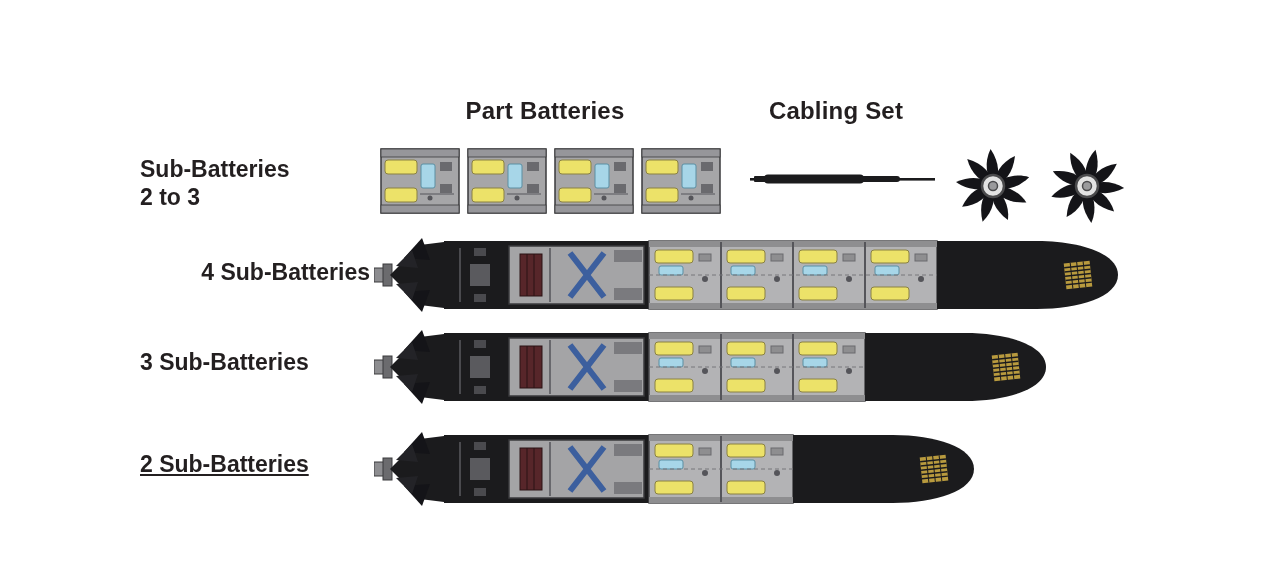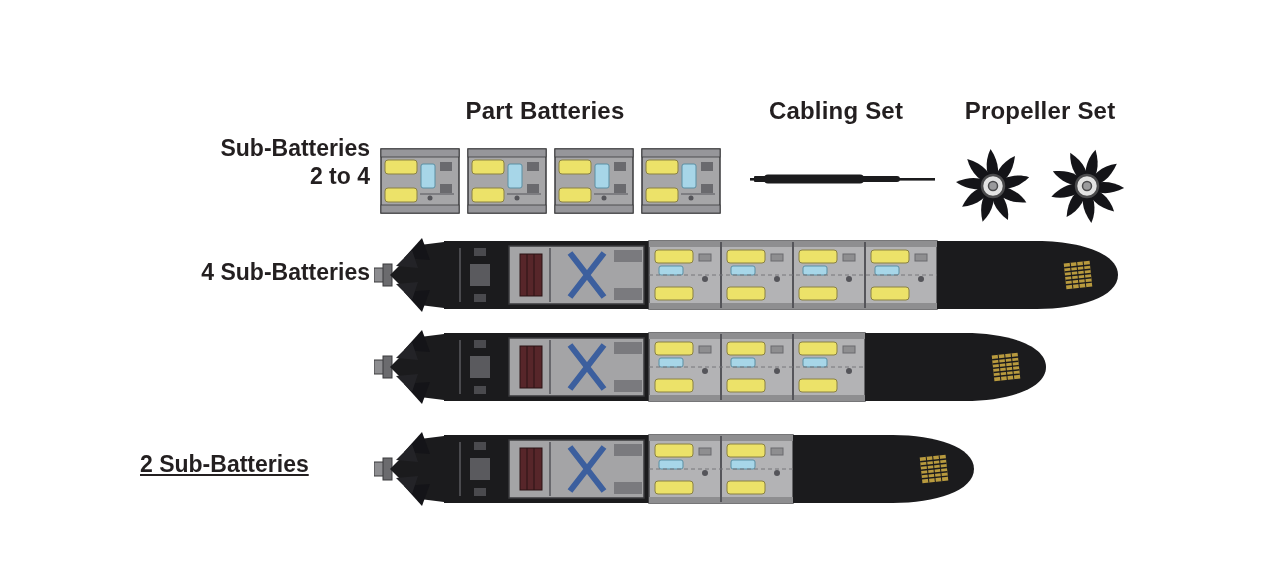--- a/index.html
+++ b/index.html
@@ -19,21 +19,21 @@
   }
   #hdr-part  { left: 435px; }
   #hdr-cable { left: 726px; text-align: center; }
   #hdr-prop  { left: 930px; }
 
   .rowlabel {
     position: absolute; left: 140px; width: 230px;
     font-size: 23px; font-weight: 600; color: #231f20;
     line-height: 28px; white-space: nowrap;
   }
-  #label-legend { top: 134px; text-align: right; }
+  #label-legend { top: 155px; }
   #label-0 { top: 258px; text-align: right; }
   #label-1 { top: 348px; }
   #label-2 { top: 450px; text-decoration: underline; }
 
   #modules    { position: absolute; left: 380px; top: 148px; display: flex; gap: 7px; }
   #cable      { position: absolute; left: 750px; top: 166px; }
   #propellers { position: absolute; left: 952px; top: 146px; display: flex; gap: 12px; }
 
   .torpedo { position: absolute; left: 374px; }
   #torpedo-0 { top: 236px; }
@@ -42,25 +42,24 @@
 
   svg { display: block; }
 </style>
 </head>
 <body>
 
 <div class="canvas">
 
   <div class="hdr" id="hdr-part">Part Batteries</div>
   <div class="hdr" id="hdr-cable">Cabling Set</div>
-  <div class="hdr" id="hdr-prop">Propeller Set</div>
 
   <div class="rowlabel" id="label-legend">
     <span>Sub-Batteries</span><br>
-    <span>2 to 4</span>
+    <span>2 to 3</span>
   </div>
 
   <div id="modules">
       <svg width="80" height="66" viewBox="0 0 80 66">
     <rect x="1" y="1" width="78" height="64" fill="#a6a6a8" stroke="#3a3a3c" stroke-width="1.5"></rect>
     <rect x="1" y="1" width="78" height="8" fill="#96969a" stroke="#3a3a3c" stroke-width="0.8"></rect>
     <rect x="1" y="57" width="78" height="8" fill="#96969a" stroke="#3a3a3c" stroke-width="0.8"></rect>
     <rect x="5" y="12" width="32" height="14" rx="3" fill="#ece269" stroke="#8a8142"></rect>
     <rect x="5" y="40" width="32" height="14" rx="3" fill="#ece269" stroke="#8a8142"></rect>
     <rect x="41" y="16" width="14" height="24" rx="2" fill="#a7d6e8" stroke="#5b8fa3"></rect>
@@ -207,20 +206,21 @@
           <line x1="691" y1="38.9" x2="717" y2="38.9" stroke="#1b1b1d" stroke-width="1.4"></line>
           <line x1="691" y1="43.2" x2="717" y2="43.2" stroke="#1b1b1d" stroke-width="1.4"></line>
           <line x1="691" y1="47.5" x2="717" y2="47.5" stroke="#1b1b1d" stroke-width="1.4"></line>
           <line x1="697.5" y1="26" x2="697.5" y2="52" stroke="#1b1b1d" stroke-width="1"></line>
           <line x1="704" y1="26" x2="704" y2="52" stroke="#1b1b1d" stroke-width="1"></line>
           <line x1="710.5" y1="26" x2="710.5" y2="52" stroke="#1b1b1d" stroke-width="1"></line>
         </g>
       </svg>
     </div>
 
+  <div class="rowlabel" id="label-1">3 Sub-Batteries</div>
   <div class="torpedo" id="torpedo-1">
       <svg width="674" height="78" viewBox="0 0 674 78">
         <rect x="0" y="32" width="11" height="14" fill="#8d8d90" stroke="#3a3a3c"></rect>
         <rect x="9" y="28" width="9" height="22" fill="#6b6b6e" stroke="#3a3a3c"></rect>
         <polygon points="16,39 46,9 70,6 70,72 46,69" fill="#1b1b1d"></polygon>
         <polygon points="30,22 48,2 56,24" fill="#141418"></polygon>
         <polygon points="30,56 48,76 56,54" fill="#141418"></polygon>
         <polygon points="22,30 38,14 44,32" fill="#232327"></polygon>
         <polygon points="22,48 38,64 44,46" fill="#232327"></polygon>
         <rect x="70" y="5" width="62" height="68" fill="#1b1b1d"></rect>

